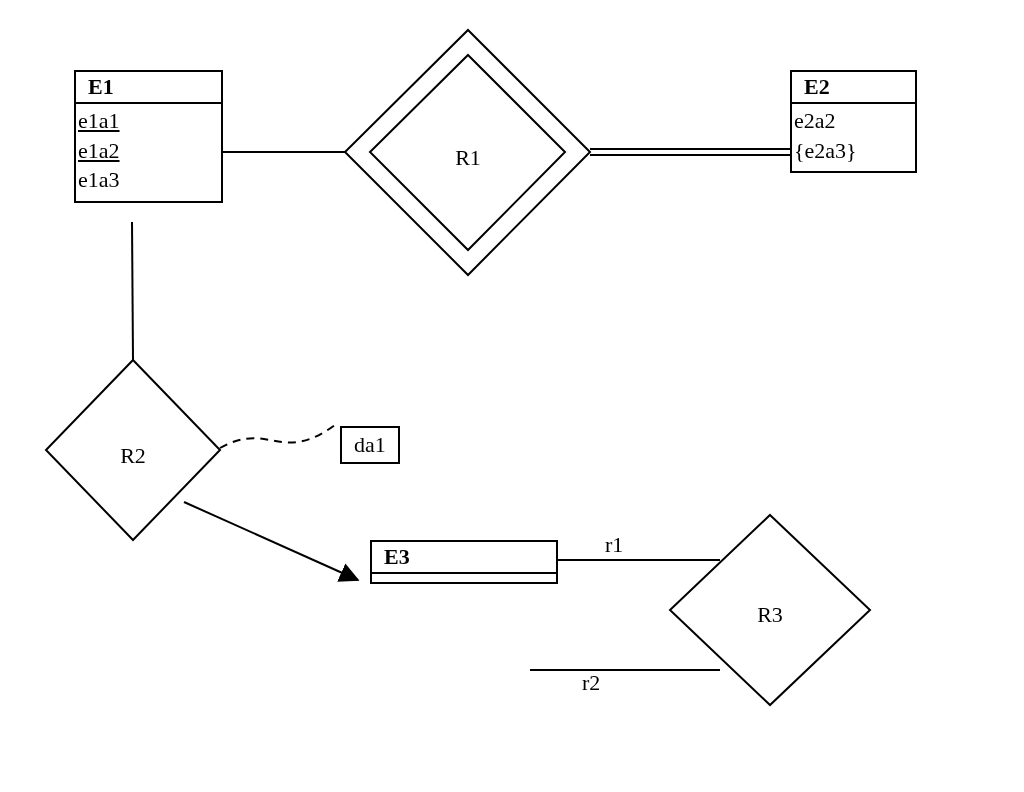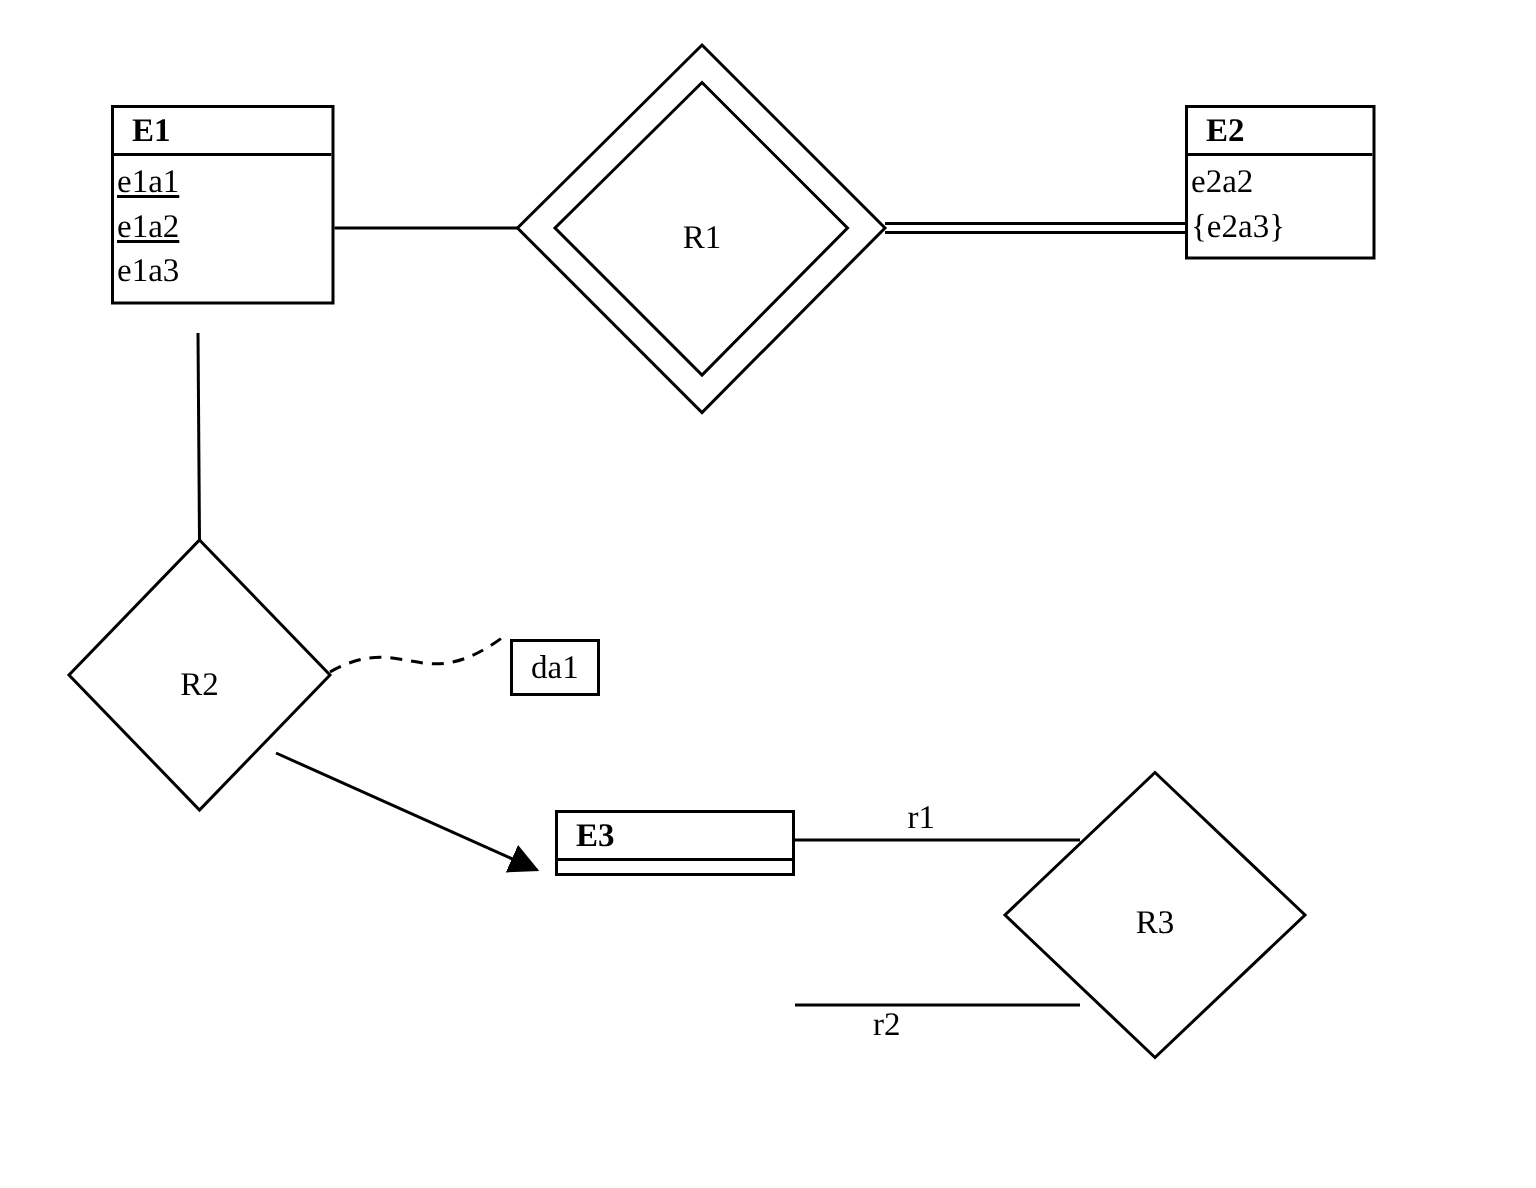--- a/index.html
+++ b/index.html
@@ -104,21 +104,21 @@
 </div>
 
 <div class="entity" style="left:790px; top:70px; width:127px;">
   <div class="entity-title">E2</div>
   <div class="entity-attrs">
     <div>e2a2</div>
     <div>{e2a3}</div>
   </div>
 </div>
 
-<div class="entity" style="left:370px; top:540px; width:160px;">
+<div class="entity" style="left:370px; top:540px; width:188px;">
   <div class="entity-title">E3</div>
   <div class="entity-attrs">
   </div>
 </div>
 
 <div class="diamond-label" style="left:468px; top:158px;">R1</div>
 <div class="diamond-label" style="left:133px; top:456px;">R2</div>
 <div class="diamond-label" style="left:770px; top:615px;">R3</div>
 
 <div class="attr-box" style="left:340px; top:382px;margin-top:44px;">da1</div>

